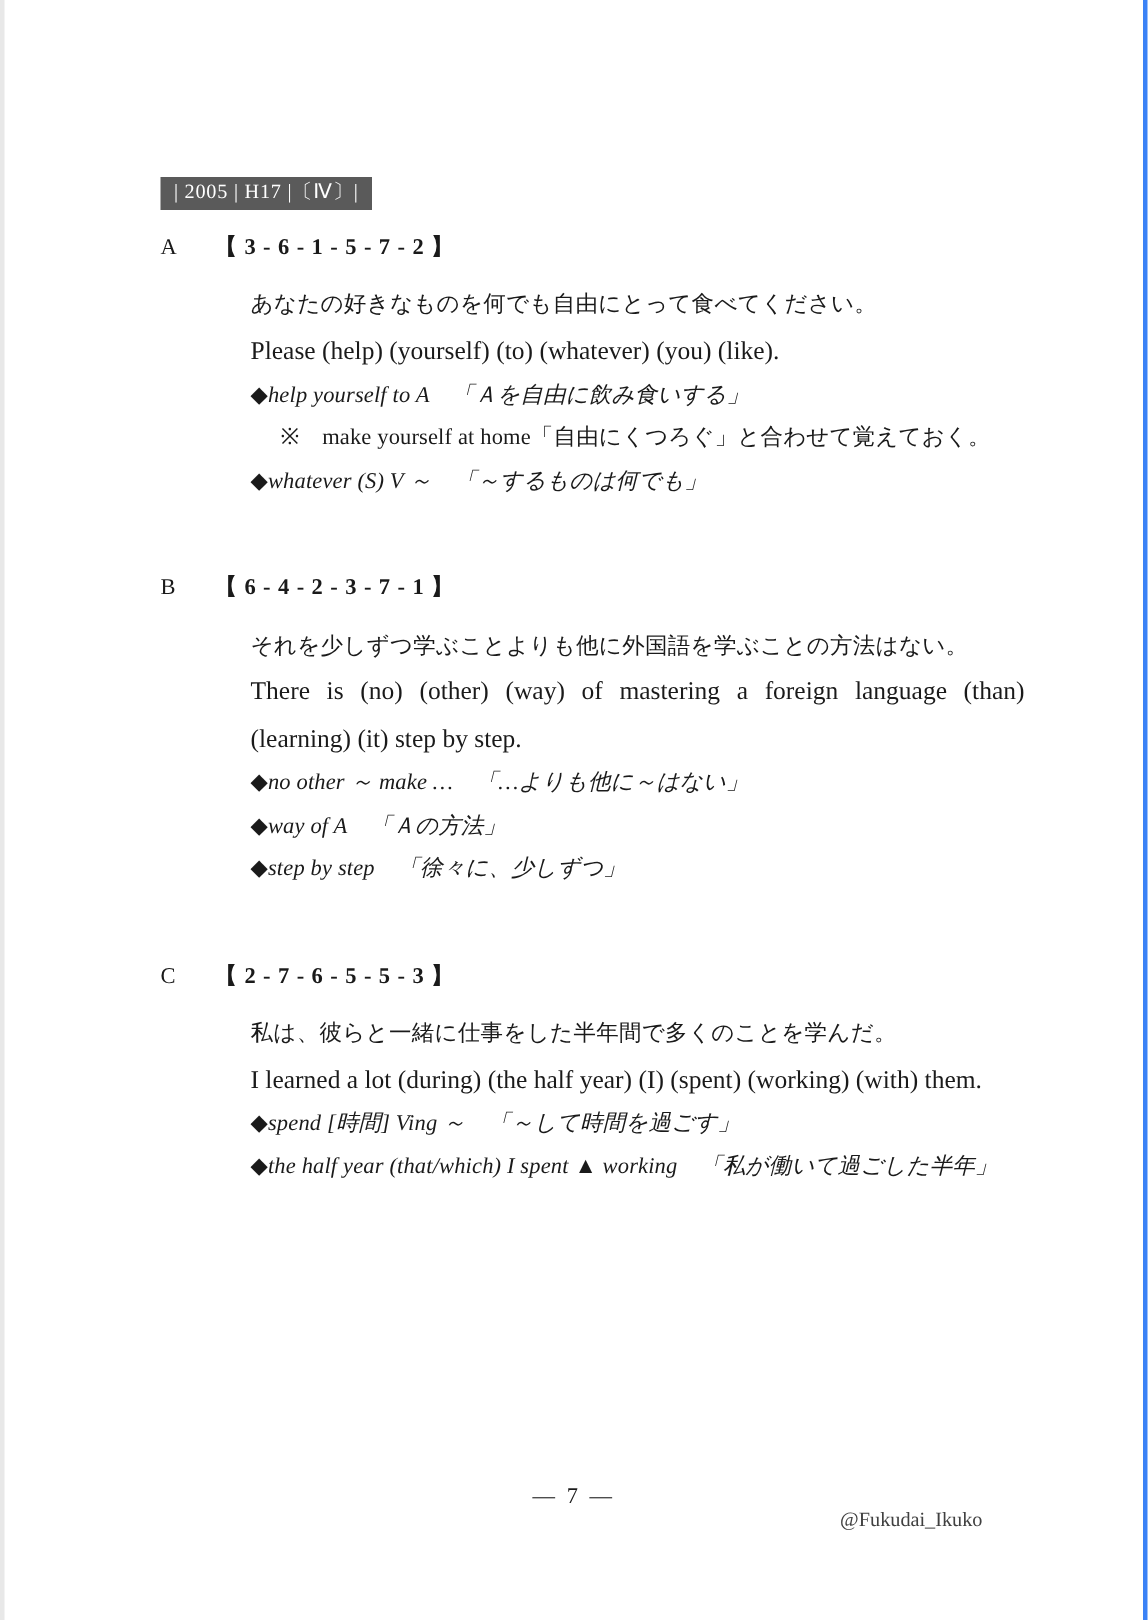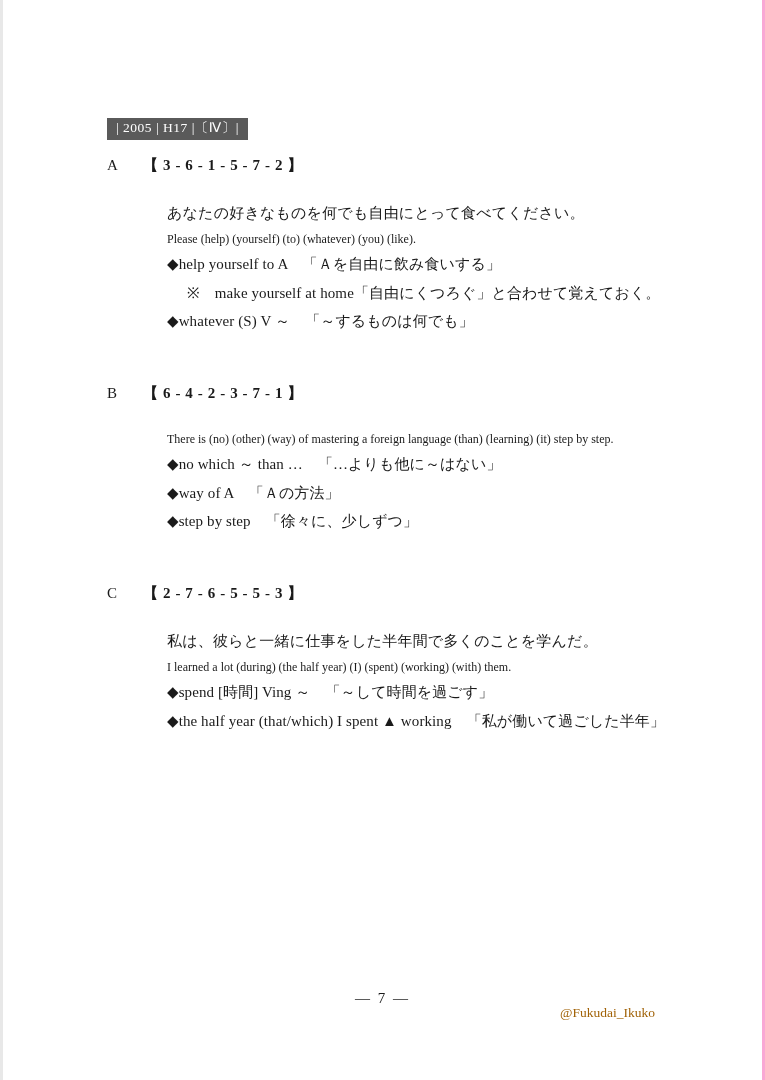--- a/index.html
+++ b/index.html
@@ -15,21 +15,21 @@
     position: relative;
     overflow: hidden;
   }
   .page {
     position: absolute;
     top: 0; left: 0;
     width: 765px;
     height: 1080px;
     box-sizing: border-box;
     border-left: 3px solid #e8e8e8;
-    border-right: 3px solid #f9a8d4;
+    border-right: 3px solid #3b82f6;
     background: #fff;
   }
   .content {
     position: absolute;
     left: 104px;
     top: 118px;
     width: 600px;
   }
   .header-badge {
     display: inline-block;
@@ -59,40 +59,41 @@
     flex: 0 0 36px;
     font-size: 15px;
   }
   .sec-answer {
     font-size: 15px;
     letter-spacing: 0.6px;
     font-weight: bold;
   }
   .body-block {
     margin-left: 60px;
-    margin-top: 24px;
+    margin-top: 14px;
   }
   .jp {
     font-size: 15px;
     line-height: 1.85;
     letter-spacing: 0.2px;
   }
   .en {
-    font-size: 12px;
+    font-size: 17px;
     line-height: 1.85;
   }
   .en.justify {
     text-align: justify;
     text-align-last: left;
     width: 516px;
   }
   .note {
     font-size: 15px;
     line-height: 1.9;
     letter-spacing: 0.1px;
+    font-style: italic;
   }
   .note-sub {
     font-size: 15px;
     line-height: 1.9;
     padding-left: 20px;
     letter-spacing: 0.1px;
     font-family: Liberation Serif, serif;
   }
   .footer-page {
     position: absolute;
@@ -102,21 +103,21 @@
     text-align: center;
     font-size: 15px;
     color: #1a1a1a;
     letter-spacing: 2px;
   }
   .footer-handle {
     position: absolute;
     right: 107px;
     top: 1005px;
     font-size: 13.5px;
-    color: #a16207;
+    color: #404040;
     font-family: "Liberation Serif", serif;
   }
 </style>
 </head>
 <body>
 
 <div class="page">
 
   <div class="content">
 
@@ -137,22 +138,23 @@
       </div>
     </div>
 
     
     <div class="section gap">
       <div class="sec-head">
         <span class="sec-letter">B</span>
         <span class="sec-answer">【 6 - 4 - 2 - 3 - 7 - 1 】</span>
       </div>
       <div class="body-block">
+        <div class="jp">それを少しずつ学ぶことよりも他に外国語を学ぶことの方法はない。</div>
         <div class="en justify">There is (no) (other) (way) of mastering a foreign language (than) (learning) (it) step by step.</div>
-        <div class="note">◆no which ～ than …　「…よりも他に～はない」</div>
+        <div class="note">◆no other ～ make …　「…よりも他に～はない」</div>
         <div class="note">◆way of A　「Ａの方法」</div>
         <div class="note">◆step by step　「徐々に、少しずつ」</div>
       </div>
     </div>
 
     
     <div class="section gap">
       <div class="sec-head">
         <span class="sec-letter">C</span>
         <span class="sec-answer">【 2 - 7 - 6 - 5 - 5 - 3 】</span>

